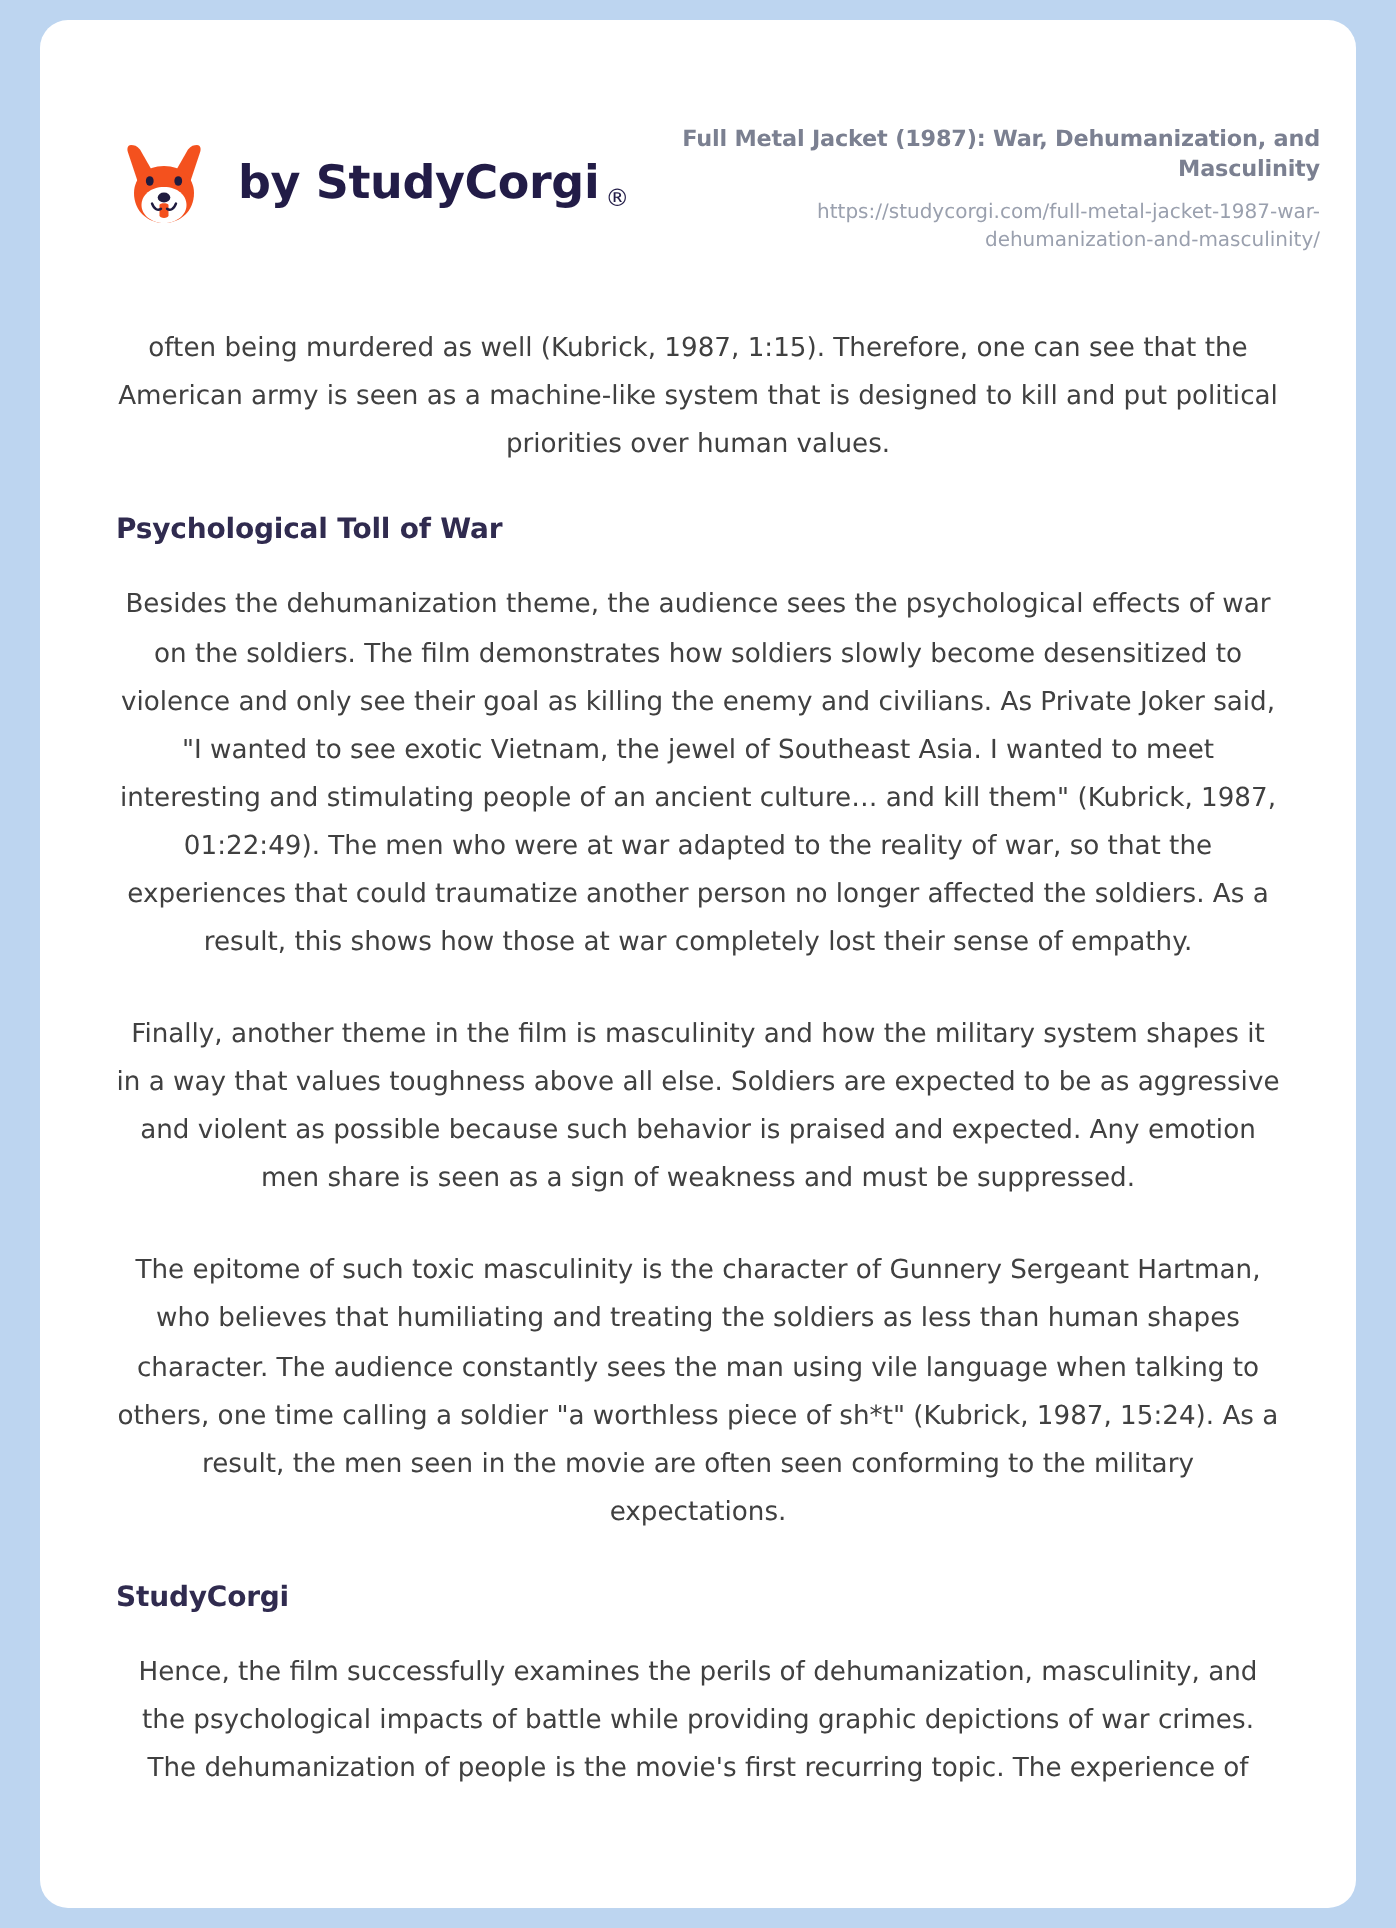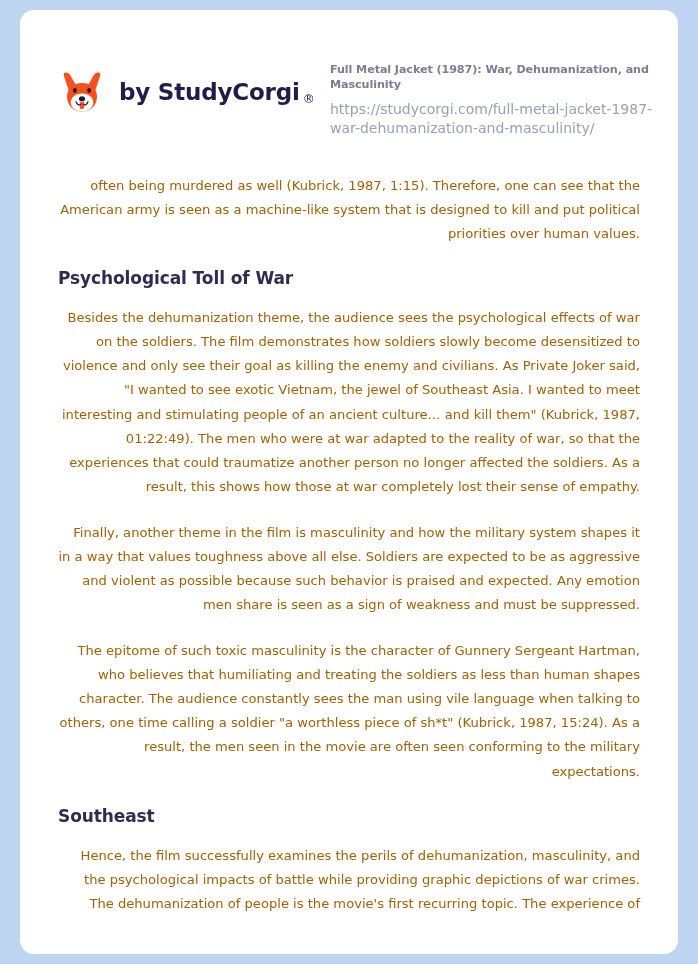--- a/index.html
+++ b/index.html
@@ -57,59 +57,60 @@
   }
   .brand-reg {
     font-size: 12px;
     line-height: 1;
     margin-left: 3px;
     margin-top: 1px;
     color: #221c47;
     font-weight: 400;
   }
   .header-meta {
+    text-align: right;
     flex: 1 1 auto;
     max-width: 330px;
     margin-left: 8px;
   }
   .doc-title {
     font-family: "DejaVu Sans", sans-serif;
     font-size: 11.2px;
     font-weight: 700;
     line-height: 1.35;
     color: #7b8091;
     margin: 0 0 8px 0;
     letter-spacing: -0.1px;
   }
   .doc-url {
     font-family: "DejaVu Sans", sans-serif;
-    font-size: 14px;
+    font-size: 10px;
     font-weight: 400;
     line-height: 1.35;
     color: #9aa0ae;
     margin: 0;
     word-break: break-word;
   }
   
   .doc-body {
     padding: 0 38px;
     box-sizing: border-box;
     margin-top: 36px;
   }
   .doc-body p {
     font-family: "DejaVu Sans", sans-serif;
     font-size: 13.1px;
     line-height: 1.84;
-    color: #a16207;
+    color: #404040;
     margin: 0 0 22px 0;
-    text-align: right;
+    text-align: center;
   }
   .doc-body h2 {
     font-family: "DejaVu Sans", sans-serif;
-    font-size: 17px;
+    font-size: 14px;
     font-weight: 700;
     color: #302b4f;
     margin: 28px 0 18px 0;
     letter-spacing: -0.1px;
   }
   .doc-body h2:first-child { margin-top: 0; }
   .section { margin: 0; }
 </style>
 </head>
 <body>
@@ -161,18 +162,18 @@
       <h2>Psychological Toll of War</h2>
       <p>Besides the dehumanization theme, the audience sees the psychological effects of war on the soldiers. The film demonstrates how soldiers slowly become desensitized to violence and only see their goal as killing the enemy and civilians. As Private Joker said, "I wanted to see exotic Vietnam, the jewel of Southeast Asia. I wanted to meet interesting and stimulating people of an ancient culture… and kill them" (Kubrick, 1987, 01:22:49). The men who were at war adapted to the reality of war, so that the experiences that could traumatize another person no longer affected the soldiers. As a result, this shows how those at war completely lost their sense of empathy.</p>
     </div>
 
     <div class="section">
       <p>Finally, another theme in the film is masculinity and how the military system shapes it in a way that values toughness above all else. Soldiers are expected to be as aggressive and violent as possible because such behavior is praised and expected. Any emotion men share is seen as a sign of weakness and must be suppressed.</p>
       <p>The epitome of such toxic masculinity is the character of Gunnery Sergeant Hartman, who believes that humiliating and treating the soldiers as less than human shapes character. The audience constantly sees the man using vile language when talking to others, one time calling a soldier "a worthless piece of sh*t" (Kubrick, 1987, 15:24). As a result, the men seen in the movie are often seen conforming to the military expectations.</p>
     </div>
 
     <div class="section">
-      <h2>Southeast</h2>
+      <h2>StudyCorgi</h2>
       <p>Hence, the film successfully examines the perils of dehumanization, masculinity, and the psychological impacts of battle while providing graphic depictions of war crimes. The dehumanization of people is the movie's first recurring topic. The experience of</p>
     </div>
   </div>
 
 </div>
 
 </body></html>

